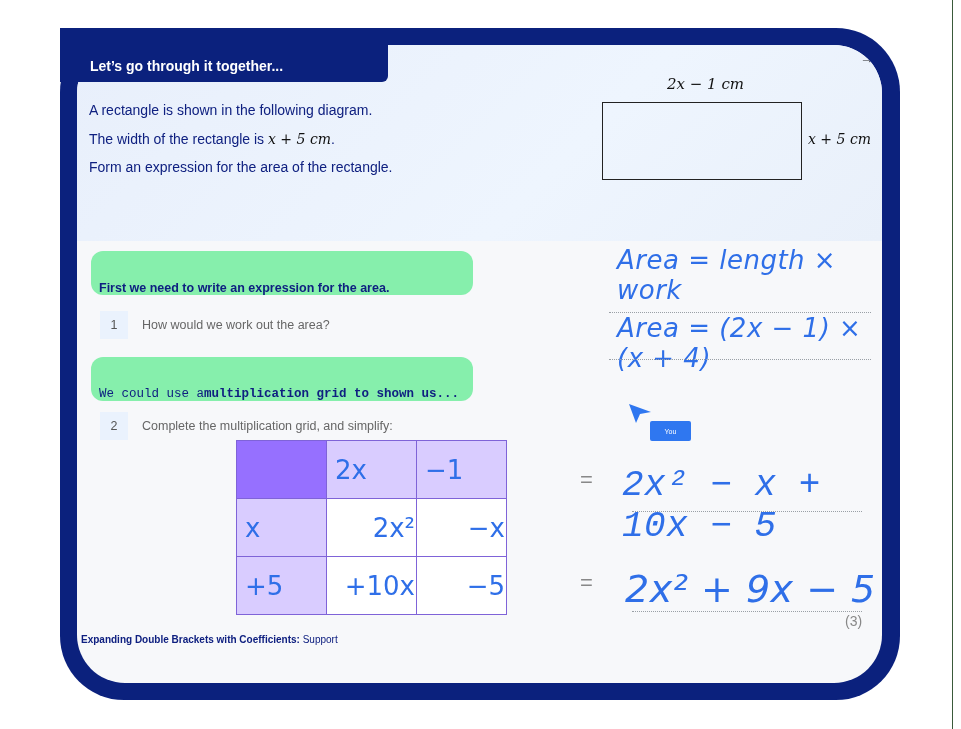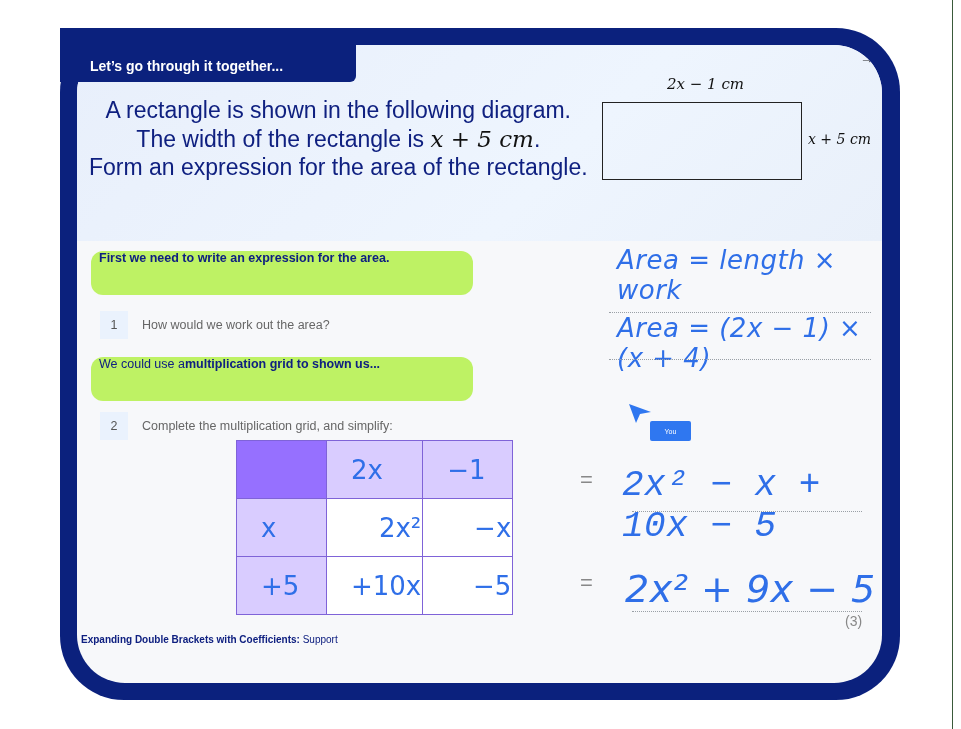--- a/index.html
+++ b/index.html
@@ -10,60 +10,60 @@
     }
     .right-rule {
       position: absolute; left: 952px; top: 0; width: 1px; height: 729px;
       background: #3a5a3a;
     }
     .frame {
       position: absolute; left: 60px; top: 28px; width: 840px; height: 672px;
       background: #0b217d; border-radius: 64px;
     }
     .tab {
-      position: absolute; left: 60px; top: 28px; width: 296px; height: 54px;
+      position: absolute; left: 60px; top: 28px; width: 328px; height: 54px;
       background: #0b217d; border-radius: 0 0 6px 0; z-index: 3;
     }
     .tab-label {
       position: absolute; left: 30px; top: 30px;
       color: #ffffff; font-size: 14px; font-weight: bold;
     }
     .panel {
       position: absolute; left: 77px; top: 45px; width: 805px; height: 638px;
       background: #f7f8fa; border-radius: 48px; overflow: hidden;
     }
     .panel-head {
       position: absolute; left: 0; top: 0; width: 100%; height: 196px;
       background: linear-gradient(135deg, #e8effb 0%, #eef5fe 60%, #e9f0fa 100%);
     }
     .question {
       position: absolute; left: 12px; top: 51px;
-      color: #0f2080; font-size: 23px; line-height: 28.5px; text-align: center;
+      color: #0f2080; font-size: 14px; line-height: 28.5px;
     }
     .question .math { font-family: "DejaVu Serif", serif; font-style: italic; color: #111; }
     .diagram-top-label {
       position: absolute; left: 590px; top: 30px;
       font-family: "DejaVu Serif", serif; font-style: italic; font-size: 15px; color: #111;
     }
     .diagram-rect {
       position: absolute; left: 525px; top: 57px; width: 198px; height: 76px;
       border: 1.5px solid #222; background: transparent;
     }
     .diagram-side-label {
       position: absolute; left: 731px; top: 86px;
       font-family: "DejaVu Serif", serif; font-style: italic; font-size: 14px; color: #111;
     }
     .arrow-mark {
       position: absolute; left: 783px; top: 5px; font-size: 14px; color: #222;
     }
     .callout {
       position: absolute; left: 14px; width: 382px; height: 44px;
-      background: #bef264; border-radius: 12px;
+      background: #86efac; border-radius: 12px;
       font-size: 12.5px; color: #0f2080;
-      display: flex; align-items: flex-start; padding-left: 8px; box-sizing: border-box;
+      display: flex; align-items: flex-end; padding-left: 8px; box-sizing: border-box;
     }
     .callout b { font-weight: bold; }
     .step {
       position: absolute; left: 23px; display: flex; align-items: center;
       font-size: 12.5px; color: #666;
     }
     .step-num {
       width: 28px; height: 28px; background: #eaf2fd;
       display: flex; align-items: center; justify-content: center;
       color: #555; margin-right: 14px;
@@ -80,21 +80,21 @@
       position: absolute; left: 573px; top: 376px; width: 41px; height: 20px;
       background: #2f77f0; border-radius: 2px; color: #fff; font-size: 7px;
       display: flex; align-items: center; justify-content: center;
     }
     .grid {
       position: absolute; left: 159px; top: 395px; border-collapse: collapse;
     }
     .grid td {
       width: 90px; height: 58px; border: 1.5px solid #7f63d8;
       font-family: "DejaVu Sans", sans-serif; font-size: 26px; color: #2f6fe8;
-      padding-left: 24px; box-sizing: border-box;
+      padding-left: 8px; box-sizing: border-box;
     }
     .grid td.corner { background: #9670ff; }
     .grid td.head { background: #d9ccff; }
     .grid td.cell { background: #ffffff; text-align: right; }
     .equals {
       position: absolute; left: 503px; font-size: 22px; color: #888;
     }
     .marks {
       position: absolute; left: 768px; top: 568px; font-size: 14px; color: #888;
     }
@@ -131,21 +131,21 @@
 
   <div class="callout" style="top:206px;">
     <b>First we need to write an expression for the area.</b>
   </div>
 
   <div class="step" style="top:266px;">
     <div class="step-num">1</div>
     <span>How would we work out the area?</span>
   </div>
 
-  <div class="callout" style="top:312px;">
+  <div class="callout" style="top:312px;font-family:Liberation Mono, monospace;">
     <span>We could use a </span>
       <b>multiplication grid to shown us...</b>
   </div>
 
   <div class="step" style="top:367px;">
     <div class="step-num">2</div>
     <span>Complete the multiplication grid, and simplify:</span>
   </div>
 
   <div class="hand" style="left:540px; top:200px; font-size:26px;">Area = length × work</div>

